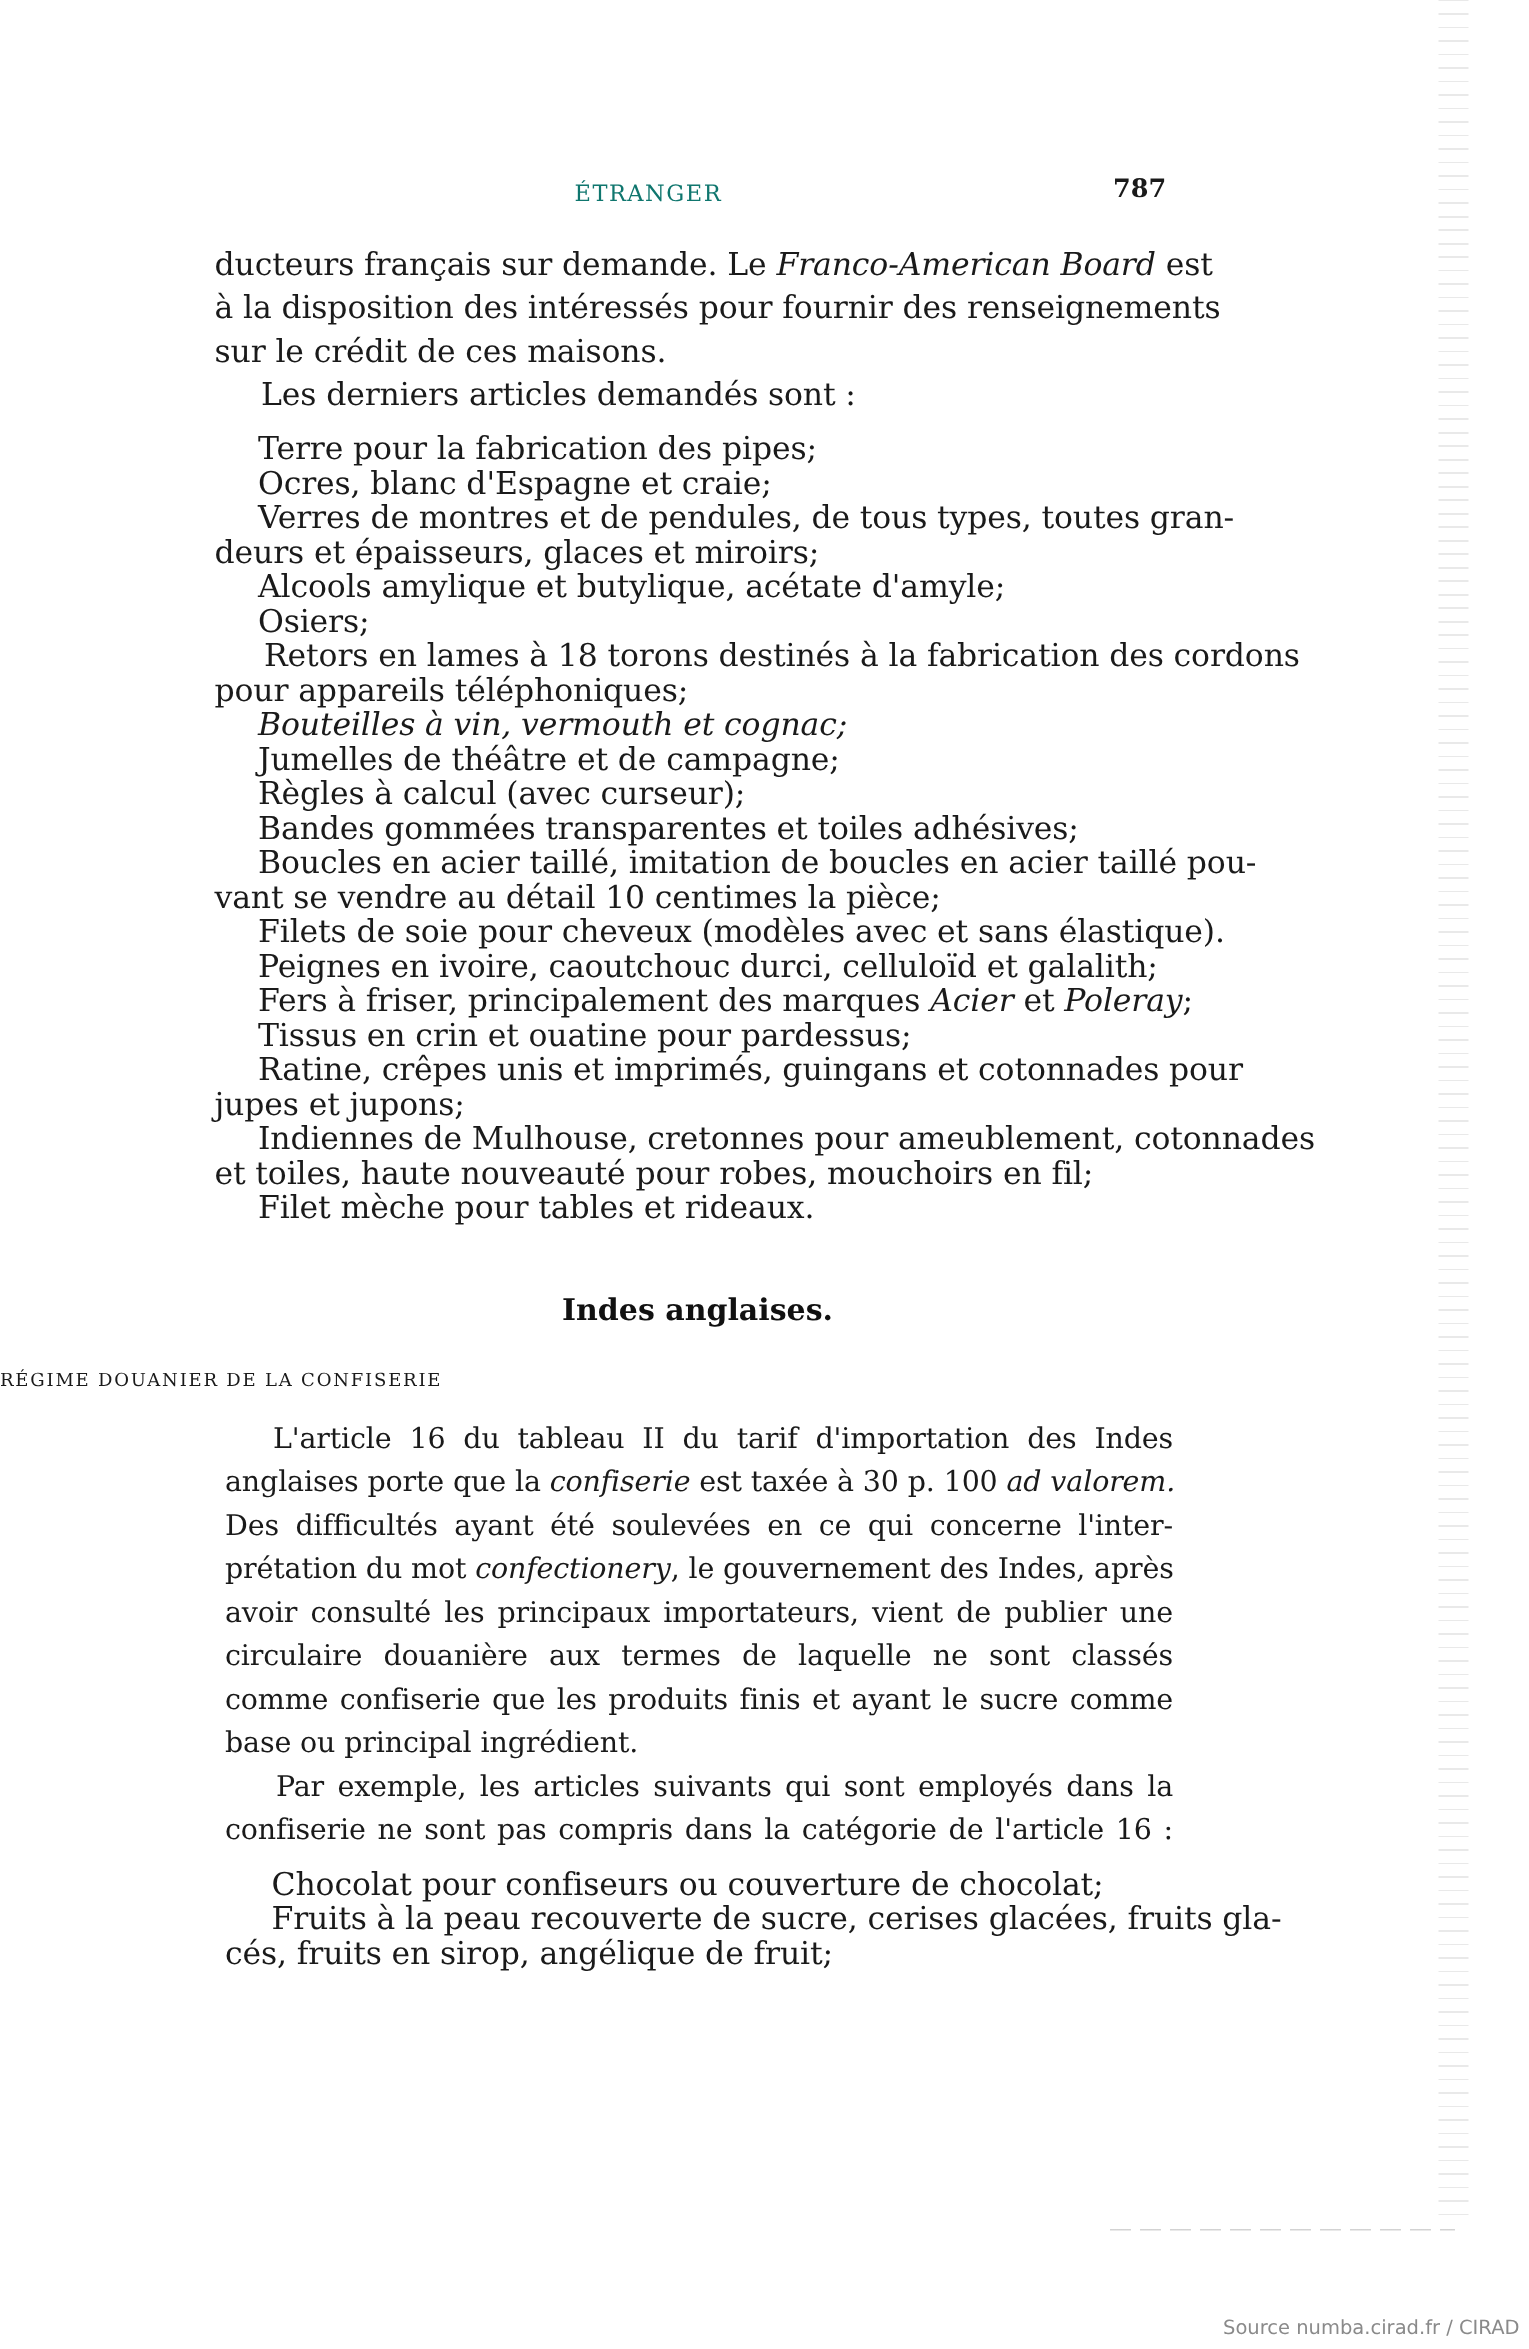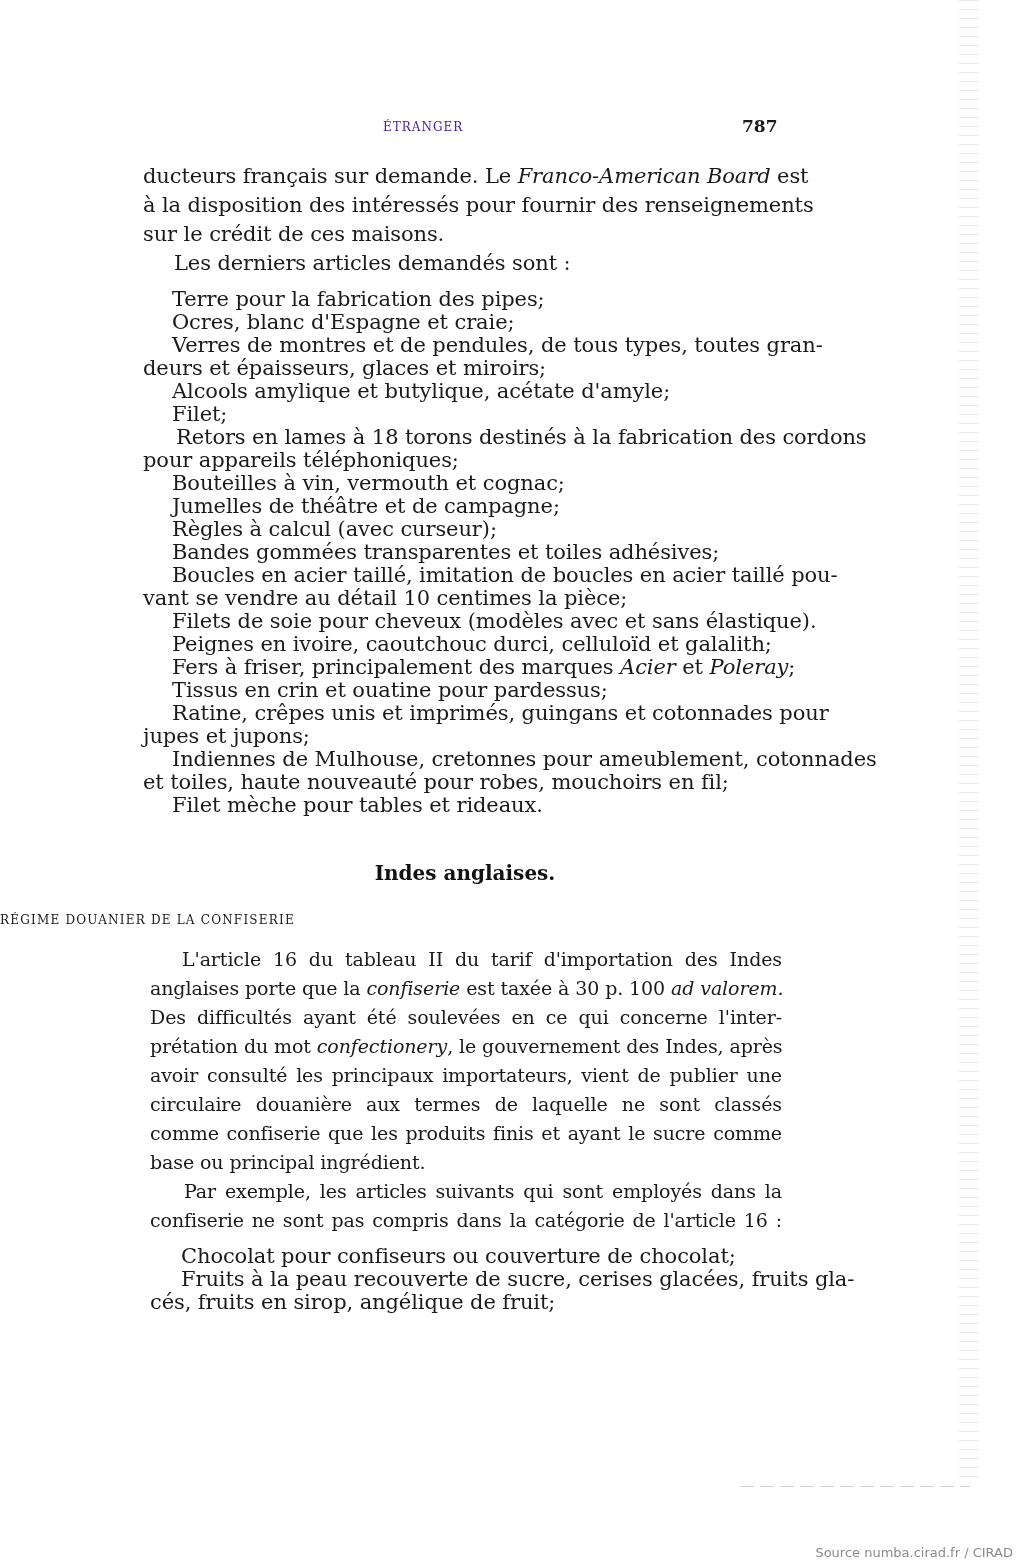--- a/index.html
+++ b/index.html
@@ -11,21 +11,21 @@
     font-size: 21px;
     color: #1a1a1a;
     white-space: nowrap;
     line-height: 22px;
     letter-spacing: -0.1px;
   }
   .just { text-align: justify; text-align-last: justify; }
   .big { font-size: 19px; }
   .running-head {
     position: absolute; left: 383px; top: 120px;
-    font-family: "DejaVu Serif", serif; font-size: 12px; letter-spacing: 1px; color: #4c1d95;
+    font-family: "DejaVu Serif", serif; font-size: 15px; letter-spacing: 1px; color: #0f766e;
   }
   .page-num {
     position: absolute; left: 742px; top: 116px;
     font-family: "DejaVu Serif", serif; font-size: 17px; font-weight: bold; color: #1a1a1a;
   }
   .section-title {
     position: absolute; left: 0; width: 930px; top: 861px; text-align: center;
     font-family: "DejaVu Serif", serif; font-weight: bold; font-size: 20px; color: #111;
   }
   .section-sub {
@@ -62,24 +62,24 @@
   <div class="ln just" style="left:143px; top:165px; width:630px;"><span>ducteurs français sur demande. Le </span><i>Franco-American Board</i><span> est</span></div>
   <div class="ln just" style="left:143px; top:194px; width:630px;">à la disposition des intéressés pour fournir des renseignements</div>
   <div class="ln" style="left:143px; top:223px;">sur le crédit de ces maisons.</div>
   <div class="ln" style="left:174px; top:252px;">Les derniers articles demandés sont :</div>
 
   <div class="ln" style="left:172px; top:288px;">Terre pour la fabrication des pipes;</div>
   <div class="ln" style="left:172px; top:311px;">Ocres, blanc d'Espagne et craie;</div>
   <div class="ln just" style="left:172px; top:334px; width:602px;">Verres de montres et de pendules, de tous types, toutes gran-</div>
   <div class="ln" style="left:143px; top:357px;">deurs et épaisseurs, glaces et miroirs;</div>
   <div class="ln" style="left:172px; top:380px;">Alcools amylique et butylique, acétate d'amyle;</div>
-  <div class="ln" style="left:172px; top:403px;">Filet;</div>
+  <div class="ln" style="left:172px; top:403px;">Osiers;</div>
   <div class="ln just" style="left:176px; top:426px; width:602px;">Retors en lames à 18 torons destinés à la fabrication des cordons</div>
   <div class="ln" style="left:143px; top:449px;">pour appareils téléphoniques;</div>
-  <div class="ln" style="left:172px; top:472px;">Bouteilles à vin, vermouth et cognac;</div>
+  <div class="ln" style="left:172px; top:472px;font-style:italic;">Bouteilles à vin, vermouth et cognac;</div>
   <div class="ln" style="left:172px; top:495px;">Jumelles de théâtre et de campagne;</div>
   <div class="ln" style="left:172px; top:518px;">Règles à calcul (avec curseur);</div>
   <div class="ln just" style="left:172px; top:564px; width:602px;">Boucles en acier taillé, imitation de boucles en acier taillé pou-</div>
   <div class="ln" style="left:172px; top:541px;">Bandes gommées transparentes et toiles adhésives;</div>
   <div class="ln" style="left:143px; top:587px;">vant se vendre au détail 10 centimes la pièce;</div>
   <div class="ln" style="left:172px; top:610px;">Filets de soie pour cheveux (modèles avec et sans élastique).</div>
   <div class="ln" style="left:172px; top:633px;">Peignes en ivoire, caoutchouc durci, celluloïd et galalith;</div>
   <div class="ln" style="left:172px; top:656px;"><span>Fers à friser, principalement des marques </span><i>Acier</i><span> et </span><i>Poleray</i><span>;</span></div>
   <div class="ln" style="left:172px; top:679px;">Tissus en crin et ouatine pour pardessus;</div>
   <div class="ln just" style="left:172px; top:702px; width:605px;">Ratine, crêpes unis et imprimés, guingans et cotonnades pour</div>

